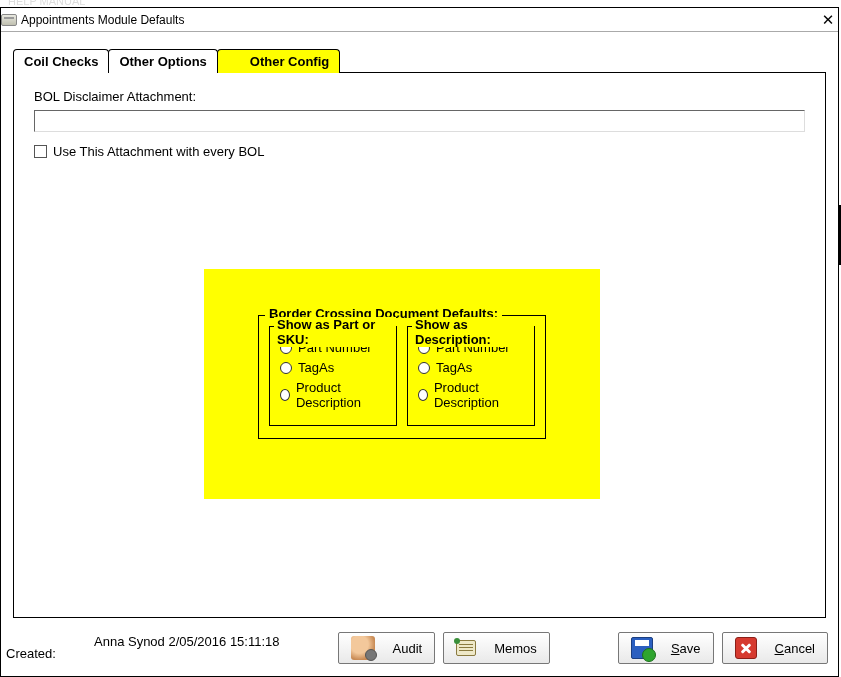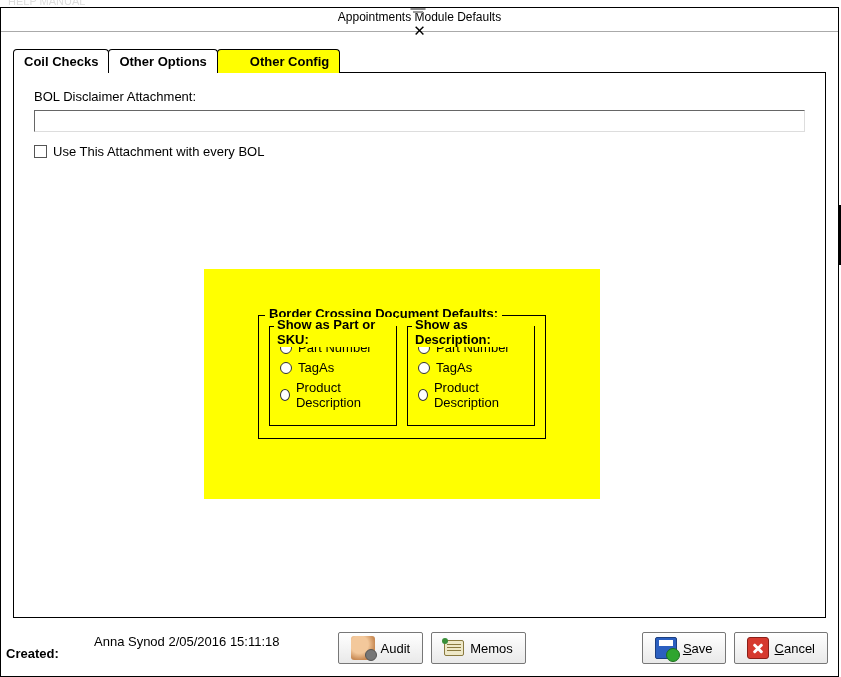--- a/index.html
+++ b/index.html
@@ -2,21 +2,21 @@
 <html><head>
   <meta charset="utf-8">
   <style>
     * { box-sizing: border-box; margin: 0; padding: 0; font-family: "Segoe UI", Tahoma, sans-serif; font-size: 13px; }
     body { background: #fff; width: 841px; height: 677px; position: relative; overflow: hidden; }
 
     .faded-header { position: absolute; top: -5px; left: 8px; color: #ddd; font-size: 11px; }
 
     .window { position: absolute; top: 7px; left: 0; right: 2px; bottom: 0; border: 1px solid #000; background: #fff; }
 
-    .titlebar { display: flex; align-items: center; height: 24px; padding: 0 12px; border-bottom: 1px solid #aaa; flex-direction: column; }
+    .titlebar { display: flex; align-items: center; height: 24px; padding: 0 0; border-bottom: 1px solid #aaa; }
     .title-icon { width: 16px; height: 12px; margin-right: 4px; border: 1px solid #888; background: linear-gradient(#e8e8e0, #c0c0b0); border-radius: 2px; position: relative; }
     .title-icon::after { content: ""; position: absolute; top: 2px; left: 2px; right: 2px; height: 2px; background: #999; }
     .titlebar-title { flex: 1; font-size: 12px; }
     .close-x { width: 20px; text-align: center; font-family: Arial; font-size: 15px; cursor: pointer; line-height: 14px; font-weight: 300; }
 
     .tabs-area { position: absolute; top: 40px; left: 12px; right: 12px; bottom: 58px; }
     .tabs { display: flex; position: relative; z-index: 2; }
     .tab { border: 1px solid #000; border-bottom: none; padding: 4px 10px; margin-right: -1px; background: #fff; font-weight: 700; cursor: pointer; border-radius: 4px 4px 0 0; position: relative; top: 1px;}
     .tab.highlight { background: #ffff00; padding-left: 32px; }
     .tab-panel { border: 1px solid #000; background: #fff; position: absolute; top: 24px; left: 0; right: 0; bottom: 0; padding: 16px 20px; }
@@ -35,23 +35,23 @@
     .origin-row { display: flex; align-items: center; gap: 8px; margin: 6px 0 10px 24px; }
     .twocol { display: flex; gap: 10px; justify-content: flex-end; }
     .subgroup { flex: 1; border: 1px solid #000; padding: 8px 10px 10px; position: relative; }
     .subgroup-title { position: absolute; top: -10px; left: 4px; background: #ffff00; padding: 0 3px; font-weight: 700; }
     .radio-row { display: flex; align-items: center; gap: 6px; margin: 5px 0; }
     .radio { width: 12px; height: 12px; border: 1px solid #333; border-radius: 50%; background: #fff; }
 
     .footer { position: absolute; left: 5px; right: 10px; bottom: 6px; height: 44px; display: flex; align-items: center; }
     .meta { font-size: 11px; line-height: 14px; }
     .meta-row { display: flex; }
-    .meta-label { font-weight: 700; width: 88px; margin-top: 12px; }
+    .meta-label { font-weight: 400; width: 88px; margin-top: 12px; }
     .footer-spacer { flex: 1; }
-    .btn { border: 1px solid #777; background: linear-gradient(#fff,#e9e9e9); height: 32px; display: flex; align-items: center; gap: 6px; padding: 0 12px; margin-left: 8px; cursor: pointer; border-radius: 2px; }
+    .btn { border: 1px solid #777; background: linear-gradient(#fff,#e9e9e9); height: 32px; display: flex; align-items: center; gap: 18px; padding: 0 12px; margin-left: 8px; cursor: pointer; border-radius: 2px; }
     .btn .underline-char { text-decoration: underline; }
 
     .icon-audit { width: 24px; height: 24px; background: radial-gradient(circle at 35% 35%, #f3c89b 40%, #c98b55 70%); border-radius: 3px; position: relative; }
     .icon-audit::after { content: ""; position: absolute; right: -2px; bottom: -1px; width: 10px; height: 10px; background: #777; border: 1px solid #555; border-radius: 50%; }
 
     .icon-memos { width: 20px; height: 16px; background: #eee8c8; border: 1px solid #8a7a40; border-radius: 2px; position: relative; }
     .icon-memos::before { content: ""; position: absolute; left: 2px; right: 2px; top: 3px; height: 1px; background: #8a7a40; box-shadow: 0 3px 0 #8a7a40, 0 6px 0 #8a7a40; }
     .icon-memos::after { content: ""; position: absolute; left: -3px; top: -3px; width: 6px; height: 6px; background: #3a8f3a; border-radius: 50%; }
 
     .icon-save { width: 22px; height: 22px; background: #2b5fc0; border: 1px solid #1c3f80; position: relative; border-radius: 2px; }

